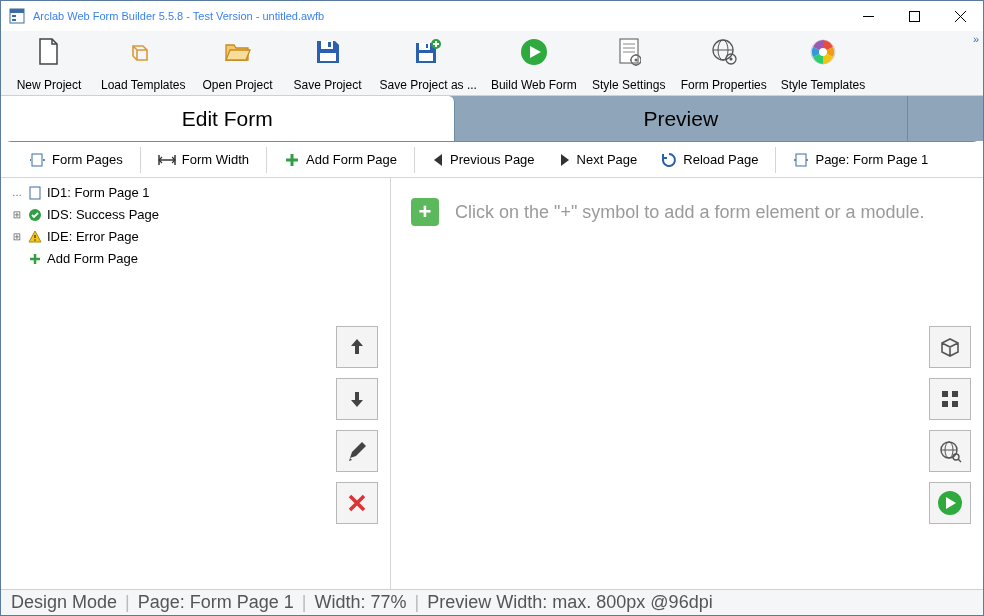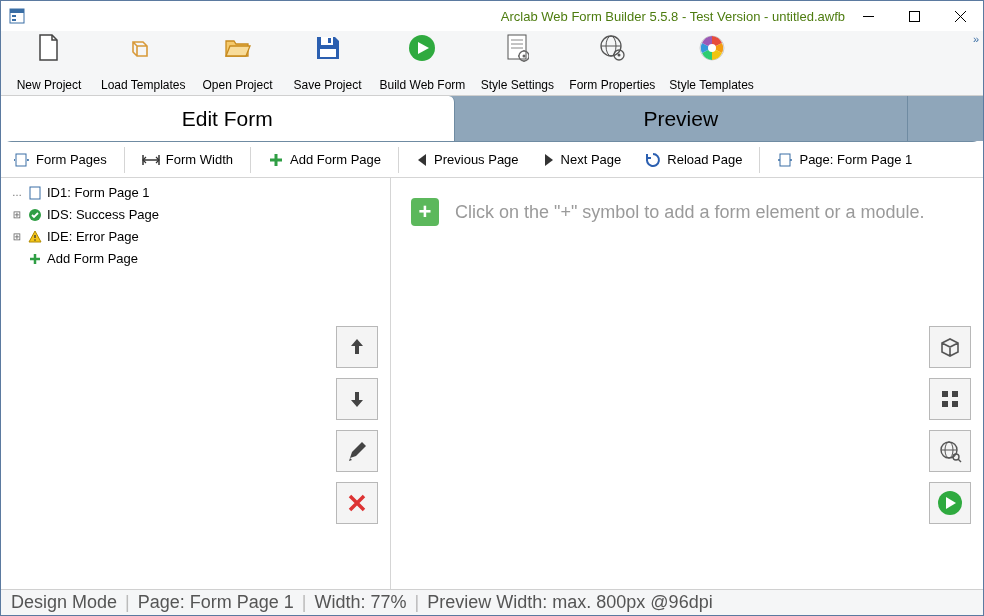--- a/index.html
+++ b/index.html
@@ -1,40 +1,40 @@
 <!DOCTYPE html>
 <html><head>
 <meta charset="utf-8">
 <style>
   * { box-sizing: border-box; margin: 0; padding: 0; font-family: "Segoe UI", Arial, sans-serif; }
   body { width: 984px; height: 616px; overflow: hidden; background: #fff; border: 1px solid #5b7aa0; display: flex; flex-direction: column; }
   
   
   .titlebar { height: 30px; background: #fff; display: flex; align-items: center; padding-left: 8px; }
   .titlebar .app-icon { width: 16px; height: 16px; margin-right: 8px; }
-  .titlebar .title-text { font-size: 13px; color: #4d7c0f; flex: 1; text-align: right; }
+  .titlebar .title-text { font-size: 11px; color: #3b82f6; flex: 1; }
   .titlebar .win-controls { display: flex; height: 100%; }
   .titlebar .win-btn { width: 46px; display: flex; align-items: center; justify-content: center; cursor: pointer; }
   .titlebar .win-btn svg { stroke: #000; }
   
   
   .toolbar { height: 65px; background: #f5f6f7; border-bottom: 1px solid #d0d0d0; display: flex; align-items: center; padding: 0 3px; position: relative; }
-  .tool-btn { width: auto; min-width: 90px; height: 60px; display: flex; flex-direction: column; align-items: center; justify-content: space-between; gap: 12px; border: 1px solid transparent; border-radius: 3px; padding: 0 6px; cursor: pointer; }
+  .tool-btn { width: auto; min-width: 90px; height: 60px; display: flex; flex-direction: column; align-items: center; justify-content: flex-end; gap: 12px; border: 1px solid transparent; border-radius: 3px; padding: 0 6px; cursor: pointer; }
   .tool-btn .tool-icon { width: 28px; height: 28px; display: flex; align-items: center; justify-content: center; }
   .tool-btn .tool-label { font-size: 12px; color: #000; white-space: nowrap; }
   .toolbar .more { position: absolute; right: 4px; top: 2px; font-size: 11px; color: #3a6ea5; cursor: pointer; }
   
   
   .tabs { height: 46px; background: #8fa6ba; display: flex; border-bottom: 1px solid #6f8ba2; border-radius: 11px; }
   .tab { flex: 1; display: flex; align-items: center; justify-content: center; font-size: 21px; color: #000; background: #8fa6ba; border-right: 1px solid #6f8ba2; cursor: pointer; }
   .tab.active { background: #fff; border-radius: 6px 6px 0 0; }
   .tab-spacer { width: 75px; background: #8fa6ba; }
   
   
-  .subbar { height: 36px; background: #fff; border-bottom: 1px solid #d5d5d5; display: flex; align-items: center; padding: 0 2px; gap: 2px; }
+  .subbar { height: 36px; background: #fff; border-bottom: 1px solid #d5d5d5; display: flex; align-items: center; padding: 0 18px; gap: 2px; }
   .sub-btn { height: 30px; display: flex; align-items: center; gap: 6px; padding: 0 10px; border: 1px solid transparent; border-radius: 3px; cursor: pointer; font-size: 13px; }
   .sub-divider { width: 1px; height: 26px; background: #d5d5d5; margin: 0 4px; }
   
   
   .main { flex: 1; display: flex; min-height: 0; position: relative; }
   .tree-col { width: 390px; border-right: 1px solid #d5d5d5; position: relative; padding: 4px 0; }
   .tree-item { display: flex; align-items: center; gap: 4px; padding: 1px 0 1px 10px; font-size: 13px; cursor: pointer; line-height: 20px; }
   .tree-item .expander { width: 12px; font-size: 10px; color: #666; text-align: center; }
   .tree-item .node-icon { width: 16px; height: 16px; display: flex; align-items: center; justify-content: center; }
   
@@ -118,20 +118,33 @@
     <span class="tool-icon">
         <svg width="26" height="26">
           <path d="M2 2 h18 l4 4 v18 h-22 z" fill="#2b5fb0"></path>
           <rect x="6" y="2" width="12" height="8" fill="#fff"></rect>
           <rect x="13" y="3" width="3" height="5" fill="#2b5fb0"></rect>
           <rect x="5" y="14" width="16" height="8" fill="#fff"></rect>
         </svg>
       </span>
     <span class="tool-label">Save Project</span>
   </div>
+  <div class="tool-btn" style="min-width:100px">
+    <span class="tool-icon">
+        <svg width="28" height="26">
+          <path d="M2 4 h16 l4 4 v16 h-20 z" fill="#2b5fb0"></path>
+          <rect x="5" y="4" width="11" height="7" fill="#fff"></rect>
+          <rect x="12" y="5" width="2" height="4" fill="#2b5fb0"></rect>
+          <rect x="5" y="14" width="14" height="8" fill="#fff"></rect>
+          <circle cx="22" cy="5" r="5" fill="#2f9e44"></circle>
+          <path d="M22 2 v6 M19 5 h6" stroke="#fff" stroke-width="1.8"></path>
+        </svg>
+      </span>
+    <span class="tool-label">Save Project as ...</span>
+  </div>
   <div class="tool-btn">
     <span class="tool-icon">
         <svg width="28" height="28">
           <circle cx="14" cy="14" r="13" fill="#2faa3f"></circle>
           <path d="M10 8 l11 6 l-11 6 z" fill="#fff"></path>
         </svg>
       </span>
     <span class="tool-label">Build Web Form</span>
   </div>
   <div class="tool-btn">

